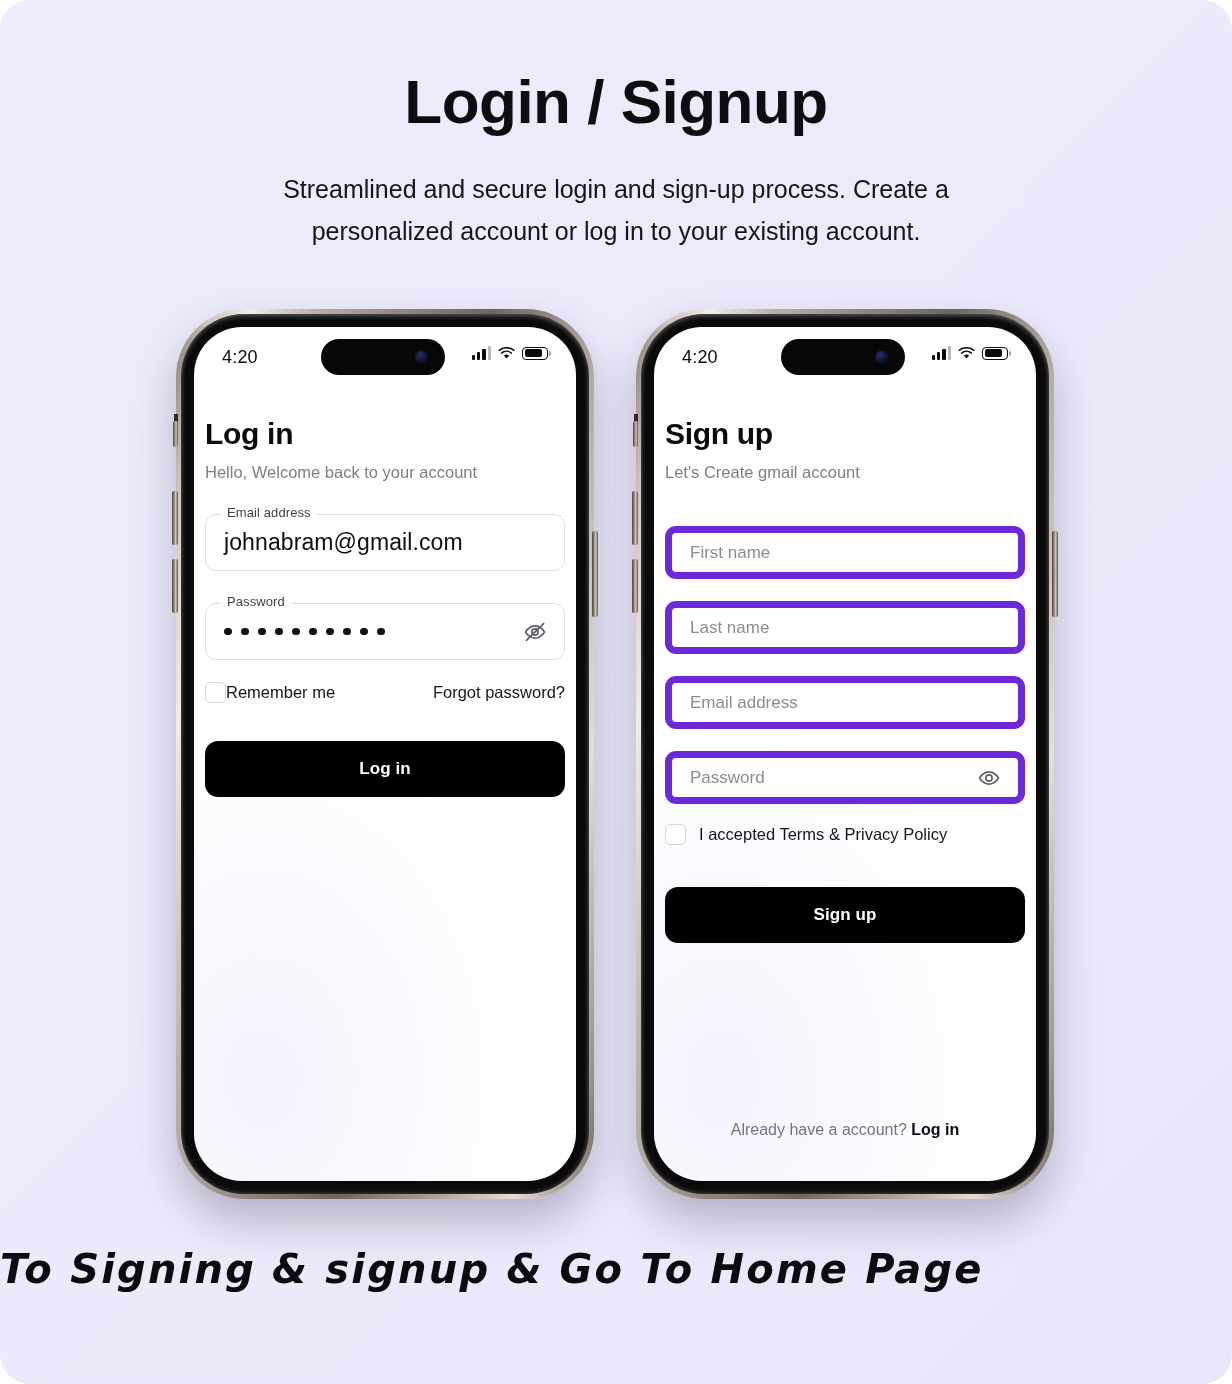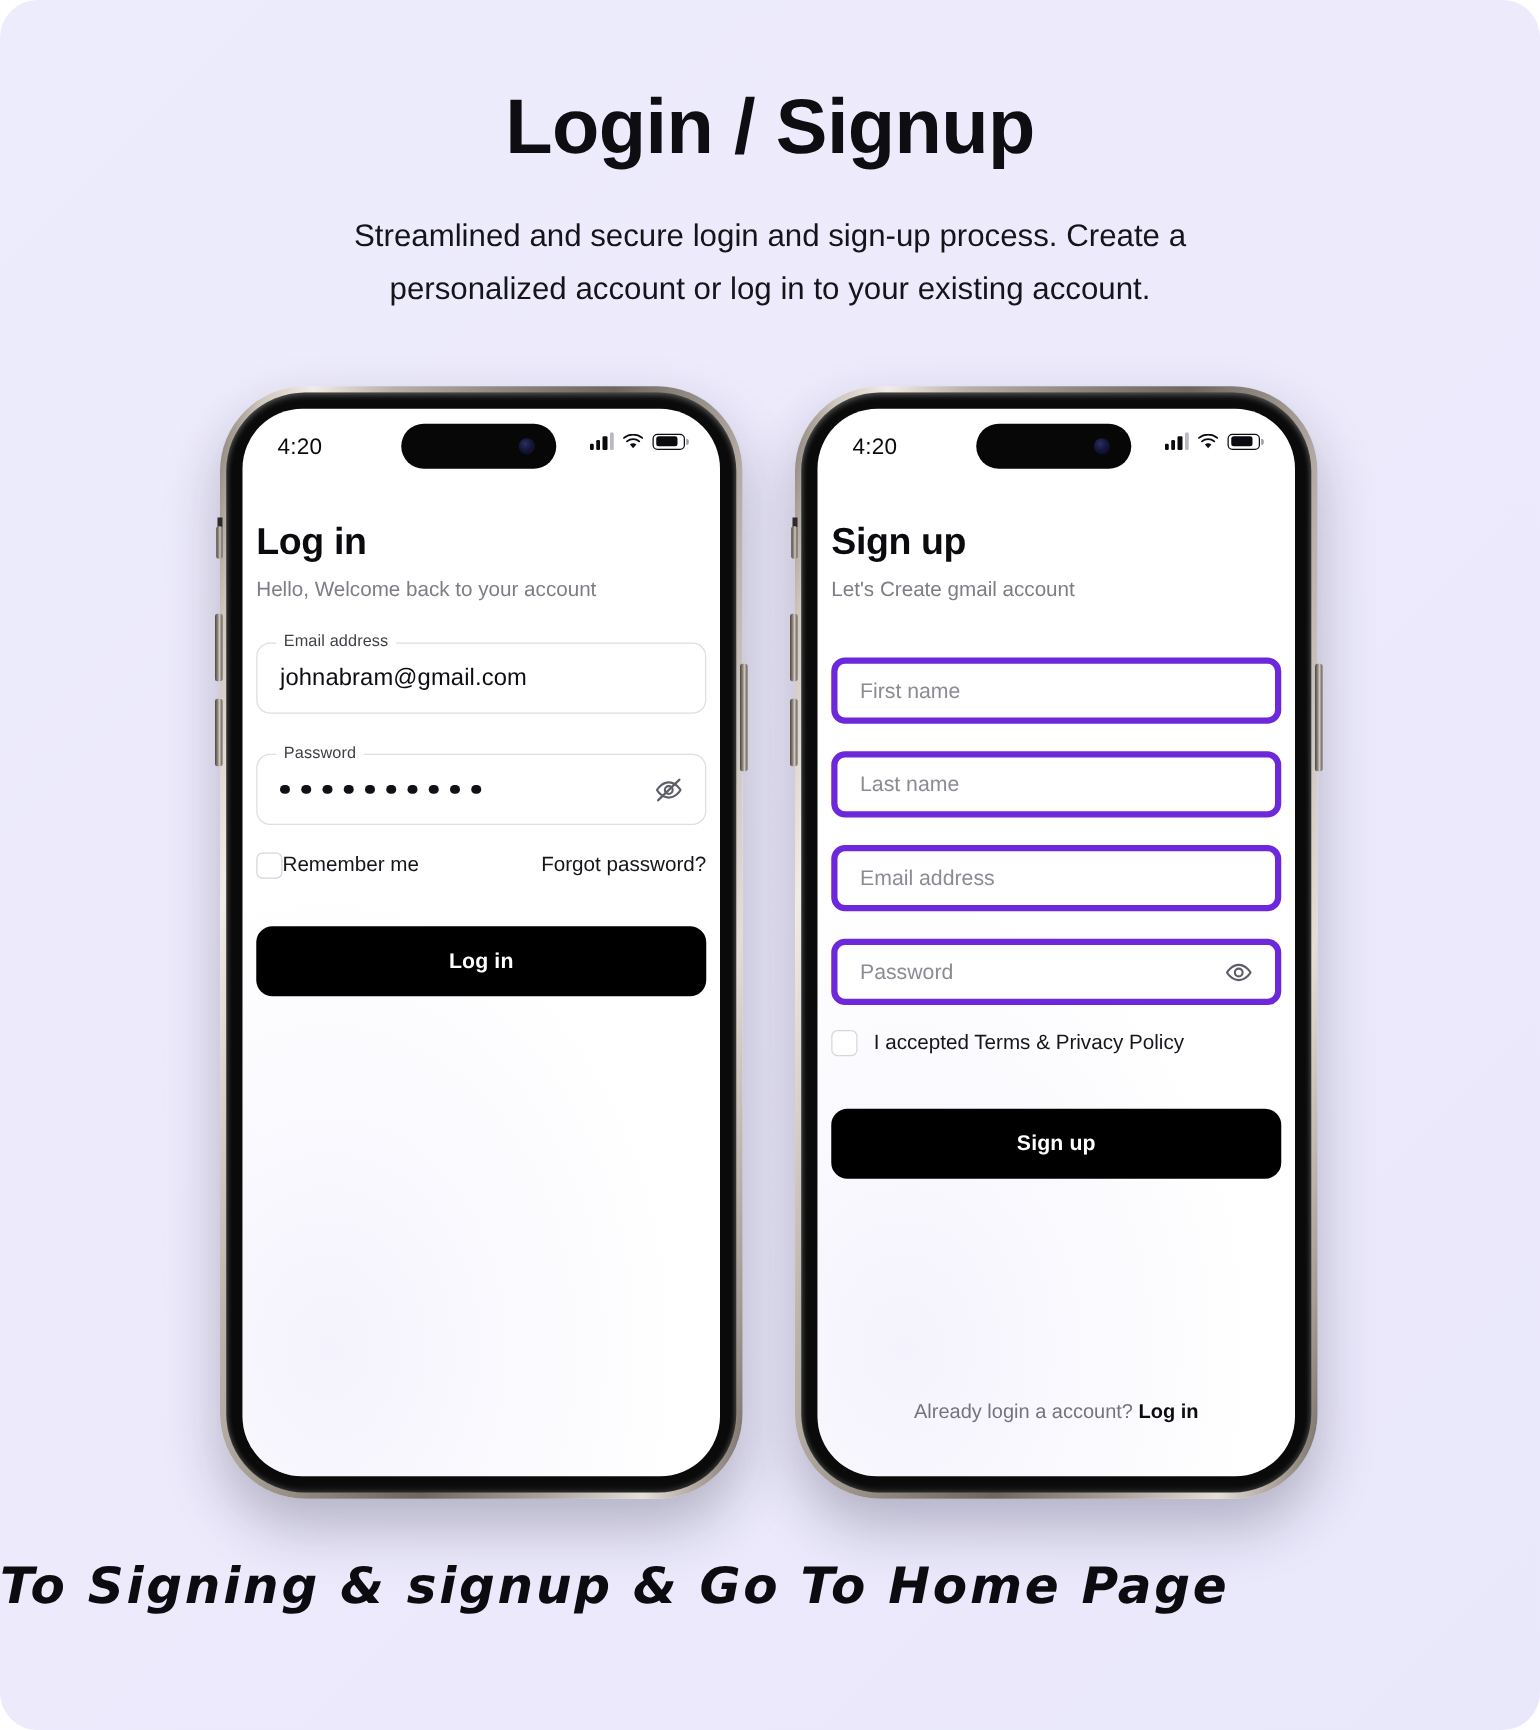--- a/index.html
+++ b/index.html
@@ -242,41 +242,41 @@
     top: -9px;
     left: 15px;
     padding: 0 6px;
     background: #fff;
     font-size: 13px;
     color: #3f3f47;
     line-height: 1;
     letter-spacing: 0.1px;
   }
   .field-value {
-    font-size: 19px;
+    font-size: 23px;
     color: #0d0d12;
     letter-spacing: 0.1px;
   }
   .dots {
     display: flex;
     align-items: center;
     gap: 9.5px;
   }
   .dots span {
     width: 7.5px; height: 7.5px;
     border-radius: 50%;
     background: #101016;
     display: block;
   }
 
   
   .field-plain {
     margin-top: 22px;
     height: 53px;
-    border: 5px solid #6d28d9;
+    border: 7px solid #6d28d9;
     border-radius: 11px;
     background: #fff;
     box-sizing: border-box;
     display: flex;
     align-items: center;
     padding: 0 18px;
     position: relative;
   }
   .field-plain.first { margin-top: 44px; }
   .placeholder {
@@ -499,21 +499,21 @@
         </div>
 
         <div class="row-left">
           <span class="chk"></span>
           <span class="chk-label">I accepted Terms &amp; Privacy Policy</span>
         </div>
 
         <div class="cta signup">Sign up</div>
 
         <div class="footer-note">
-          <span>Already login a account?</span>
+          <span>Already have a account?</span>
           <b>Log in</b>
         </div>
       </div>
     </div>
   </div>
 
   <div class="caption">To Signing &amp; signup &amp; Go To Home Page</div>
 
 </div>
 

